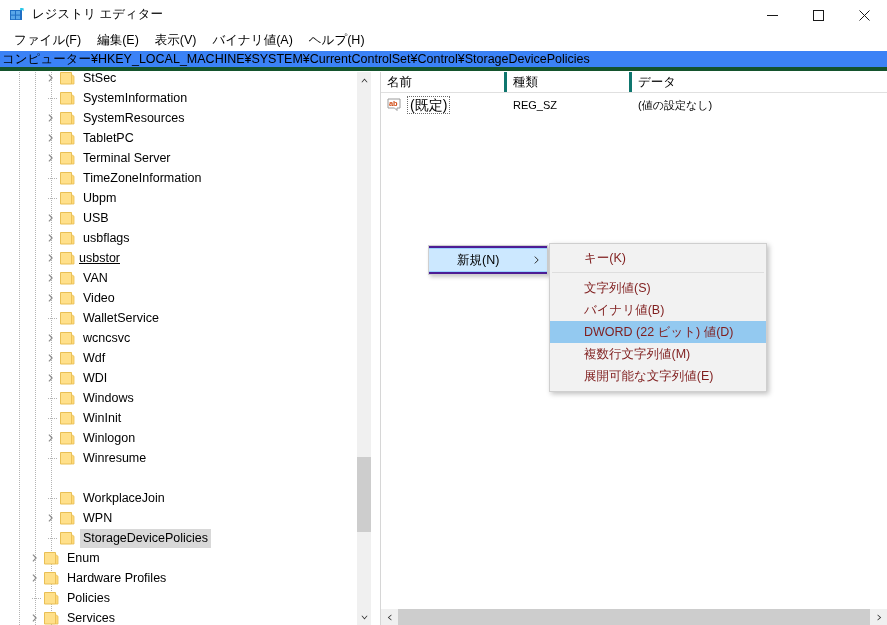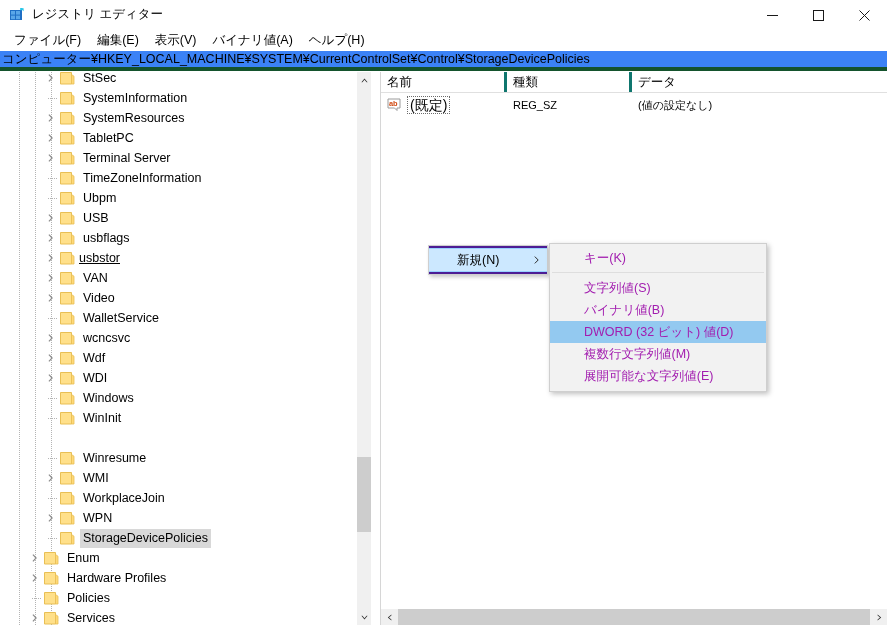--- a/index.html
+++ b/index.html
@@ -319,21 +319,21 @@
     box-sizing: border-box;
     padding: 3px 0 4px 0;
   }
   .ctx-item {
     position: relative;
     height: 22px;
     display: flex;
     align-items: center;
     padding-left: 34px;
     font-size: 12.5px;
-    color: #a21caf;
+    color: #7f1d1d;
     white-space: nowrap;
     box-sizing: border-box;
   }
   .ctx-item.highlight {
     background: #93c9f0;
   }
   .ctx-sep {
     height: 1px;
     background: #dedede;
     margin: 3px 2px 4px 2px;
@@ -579,39 +579,39 @@
           <span class="tree-label" style="left: 80px;">Windows</span>
         </div>
         <div class="tree-row" style="position: absolute; left: 0px; top: 336px; width: 356px;">
           <span class="guide-h" style="left: 48px; top: 10px; width: 9px;"></span>
           <span class="folder" style="left: 60px; top: 3px;"><svg width="16" height="14" viewBox="0 0 16 14">
               <path d="M0.5 1.5 L11.5 1.5 L11.5 13.0 L0.5 13.0 Z" fill="#ffe08a" stroke="#e8bf55" stroke-width="1"></path>
               <path d="M11.5 3.5 L14.0 5.2 L14.0 13.0 L11.5 13.0 Z" fill="#ffd978" stroke="#e8bf55" stroke-width="0.8"></path>
             </svg></span>
           <span class="tree-label" style="left: 80px;">WinInit</span>
         </div>
+        <div class="tree-row" style="position: absolute; left: 0px; top: 356px; width: 356px;">
+          <span class="chevron" style="left: 42px;">
+            <svg width="5" height="8" viewBox="0 0 5 8">
+              <path d="M0.9 0.7 L4.1 4 L0.9 7.3" stroke="#8c8c8c" stroke-width="1.2" fill="none"></path>
+            </svg>
+          </span>
+          <span class="folder" style="left: 60px; top: 3px;"><svg width="16" height="14" viewBox="0 0 16 14">
+              <path d="M0.5 1.5 L11.5 1.5 L11.5 13.0 L0.5 13.0 Z" fill="#ffe08a" stroke="#e8bf55" stroke-width="1"></path>
+              <path d="M11.5 3.5 L14.0 5.2 L14.0 13.0 L11.5 13.0 Z" fill="#ffd978" stroke="#e8bf55" stroke-width="0.8"></path>
+            </svg></span>
+          <span class="tree-label" style="left: 80px;">Winlogon</span>
+        </div>
         <div class="tree-row" style="position: absolute; left: 0px; top: 376px; width: 356px;">
           <span class="guide-h" style="left: 48px; top: 10px; width: 9px;"></span>
           <span class="folder" style="left: 60px; top: 3px;"><svg width="16" height="14" viewBox="0 0 16 14">
               <path d="M0.5 1.5 L11.5 1.5 L11.5 13.0 L0.5 13.0 Z" fill="#ffe08a" stroke="#e8bf55" stroke-width="1"></path>
               <path d="M11.5 3.5 L14.0 5.2 L14.0 13.0 L11.5 13.0 Z" fill="#ffd978" stroke="#e8bf55" stroke-width="0.8"></path>
             </svg></span>
           <span class="tree-label" style="left: 80px;">Winresume</span>
-        </div>
-        <div class="tree-row" style="position: absolute; left: 0px; top: 396px; width: 356px;">
-          <span class="chevron" style="left: 42px;">
-            <svg width="5" height="8" viewBox="0 0 5 8">
-              <path d="M0.9 0.7 L4.1 4 L0.9 7.3" stroke="#8c8c8c" stroke-width="1.2" fill="none"></path>
-            </svg>
-          </span>
-          <span class="folder" style="left: 60px; top: 3px;"><svg width="16" height="14" viewBox="0 0 16 14">
-              <path d="M0.5 1.5 L11.5 1.5 L11.5 13.0 L0.5 13.0 Z" fill="#ffe08a" stroke="#e8bf55" stroke-width="1"></path>
-              <path d="M11.5 3.5 L14.0 5.2 L14.0 13.0 L11.5 13.0 Z" fill="#ffd978" stroke="#e8bf55" stroke-width="0.8"></path>
-            </svg></span>
-          <span class="tree-label" style="left: 80px;">WMI</span>
         </div>
         <div class="tree-row" style="position: absolute; left: 0px; top: 416px; width: 356px;">
           <span class="guide-h" style="left: 48px; top: 10px; width: 9px;"></span>
           <span class="folder" style="left: 60px; top: 3px;"><svg width="16" height="14" viewBox="0 0 16 14">
               <path d="M0.5 1.5 L11.5 1.5 L11.5 13.0 L0.5 13.0 Z" fill="#ffe08a" stroke="#e8bf55" stroke-width="1"></path>
               <path d="M11.5 3.5 L14.0 5.2 L14.0 13.0 L11.5 13.0 Z" fill="#ffd978" stroke="#e8bf55" stroke-width="0.8"></path>
             </svg></span>
           <span class="tree-label" style="left: 80px;">WorkplaceJoin</span>
         </div>
         <div class="tree-row" style="position: absolute; left: 0px; top: 436px; width: 356px;">
@@ -740,18 +740,18 @@
           </svg>
       </span>
     </div>
   </div>
 
   <div class="ctx-sub">
     <div class="ctx-item">キー(K)</div>
     <div class="ctx-sep"></div>
     <div class="ctx-item">文字列値(S)</div>
     <div class="ctx-item">バイナリ値(B)</div>
-    <div class="ctx-item highlight">DWORD (32 ビット) 値(D)</div>
+    <div class="ctx-item highlight">DWORD (22 ビット) 値(D)</div>
     <div class="ctx-item">複数行文字列値(M)</div>
     <div class="ctx-item">展開可能な文字列値(E)</div>
   </div>
 
 </div>
 
 </body></html>

